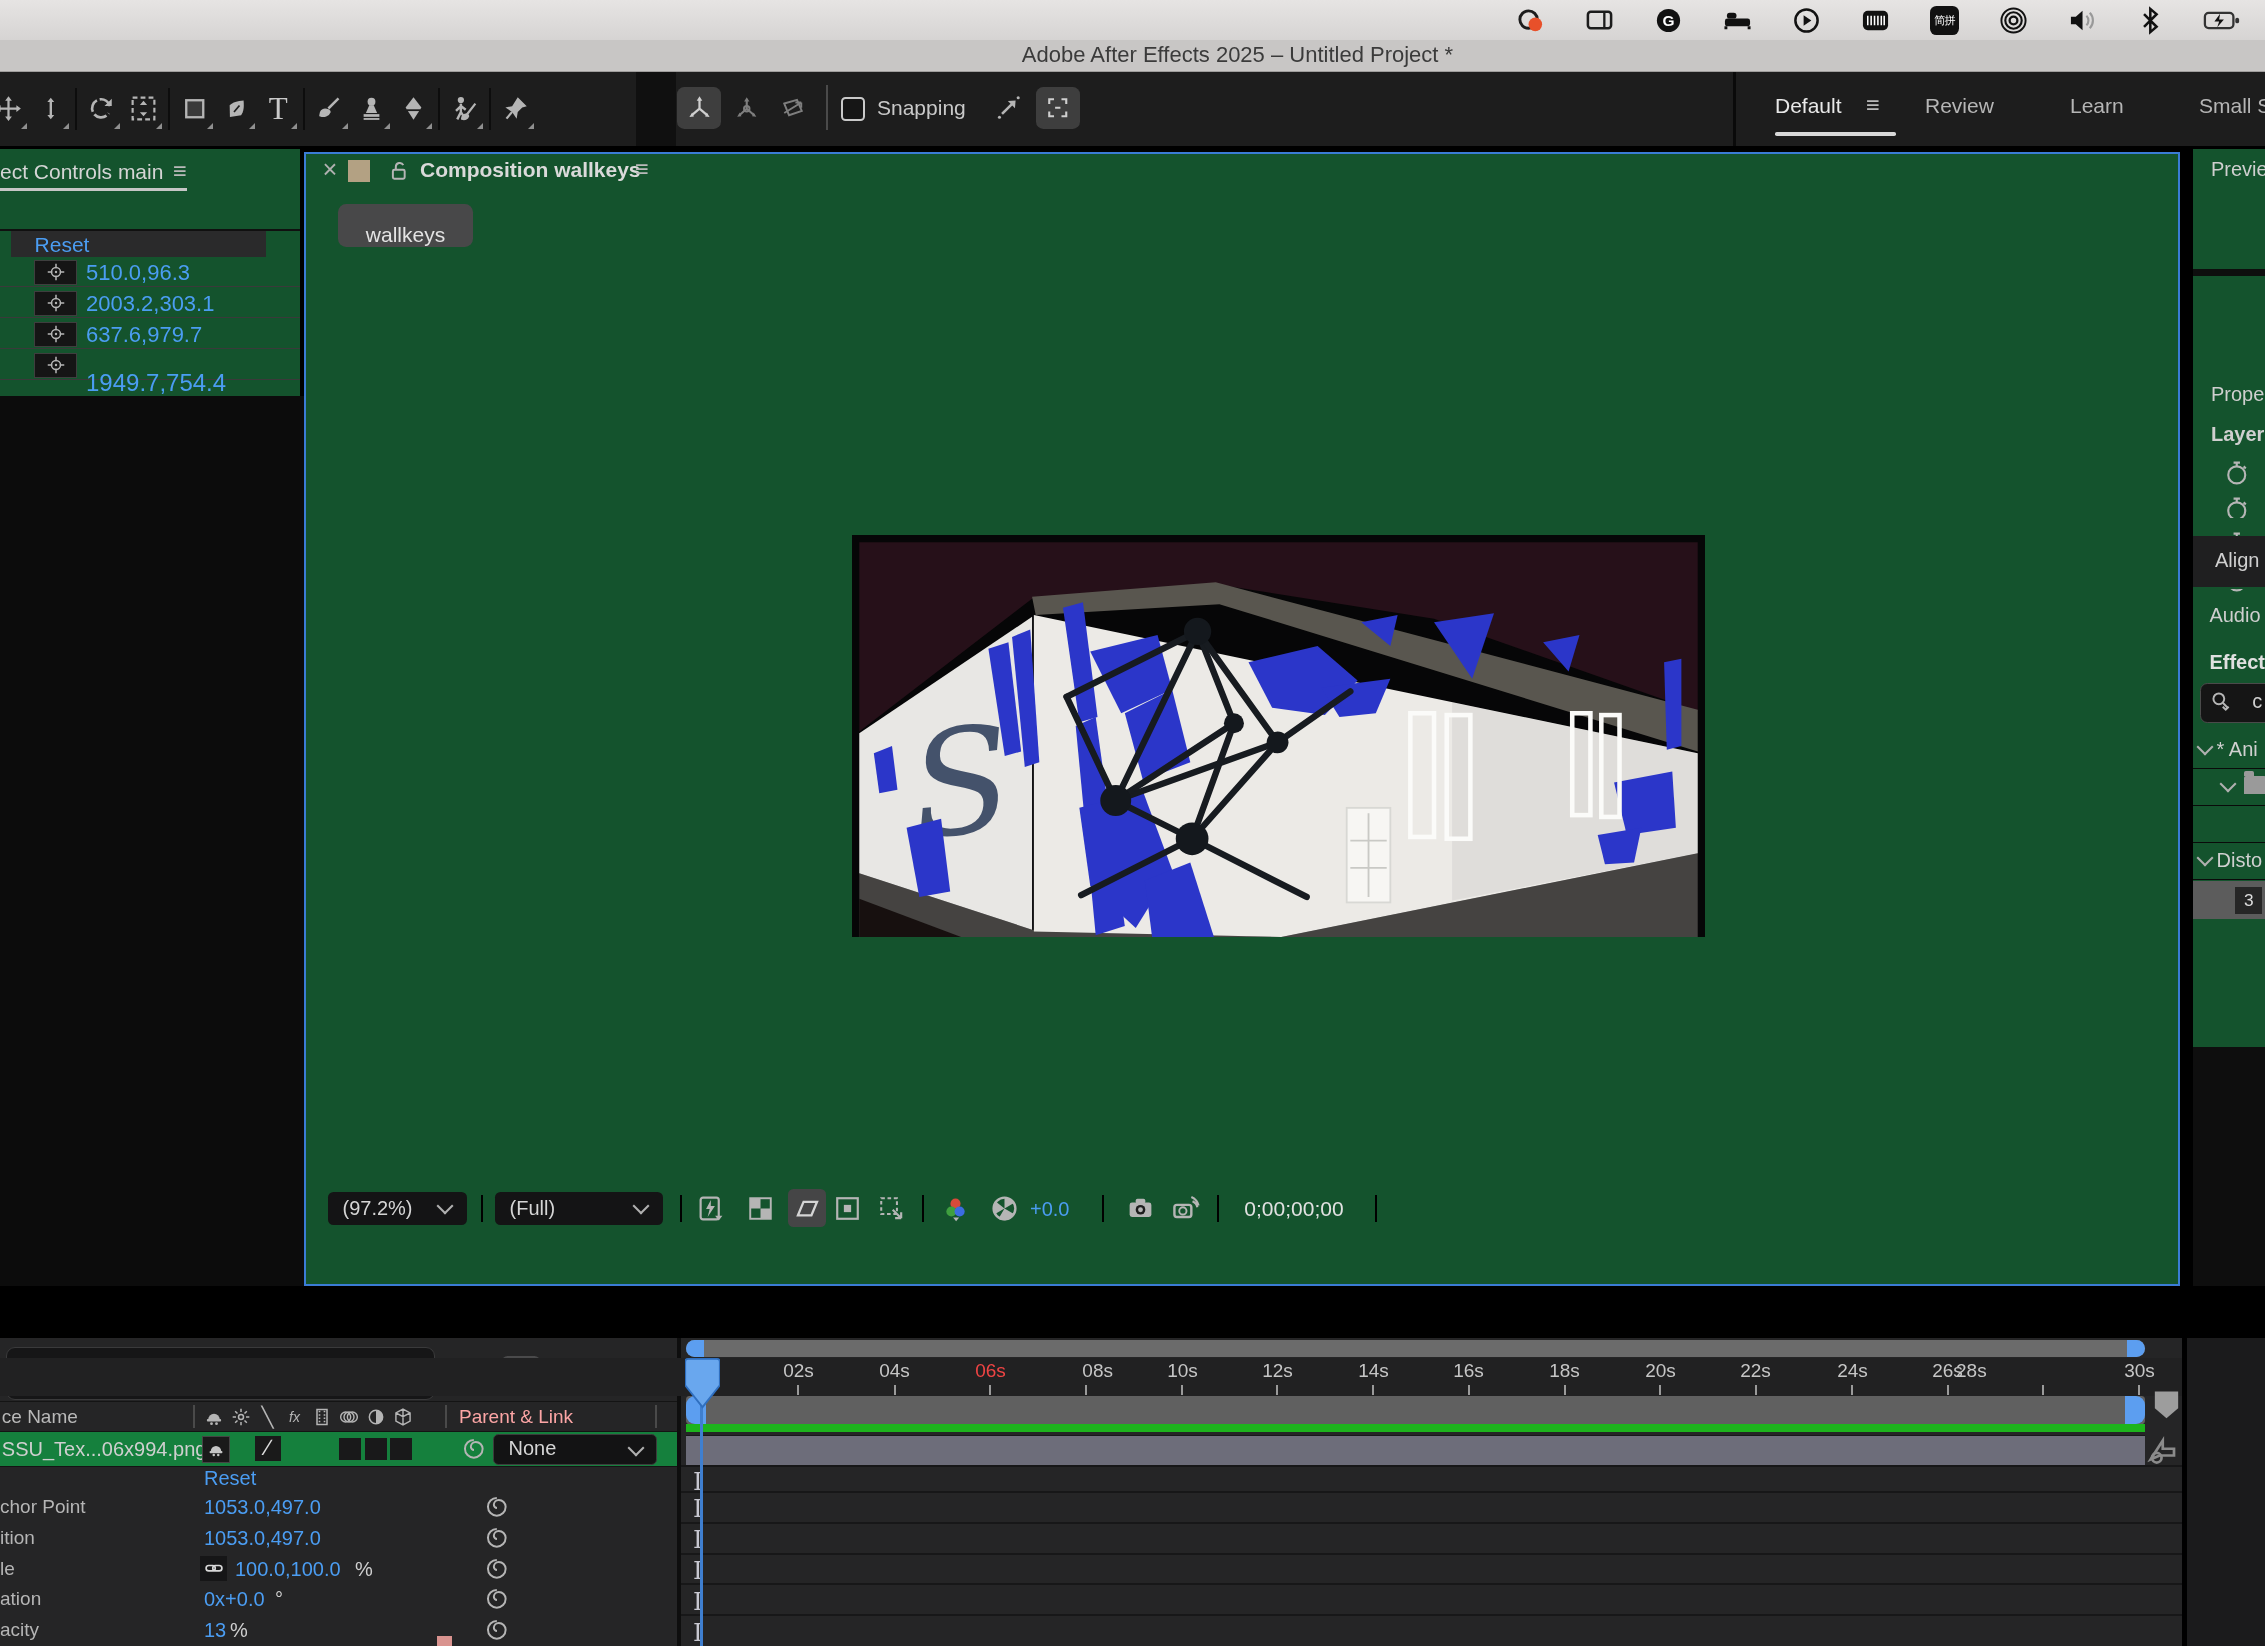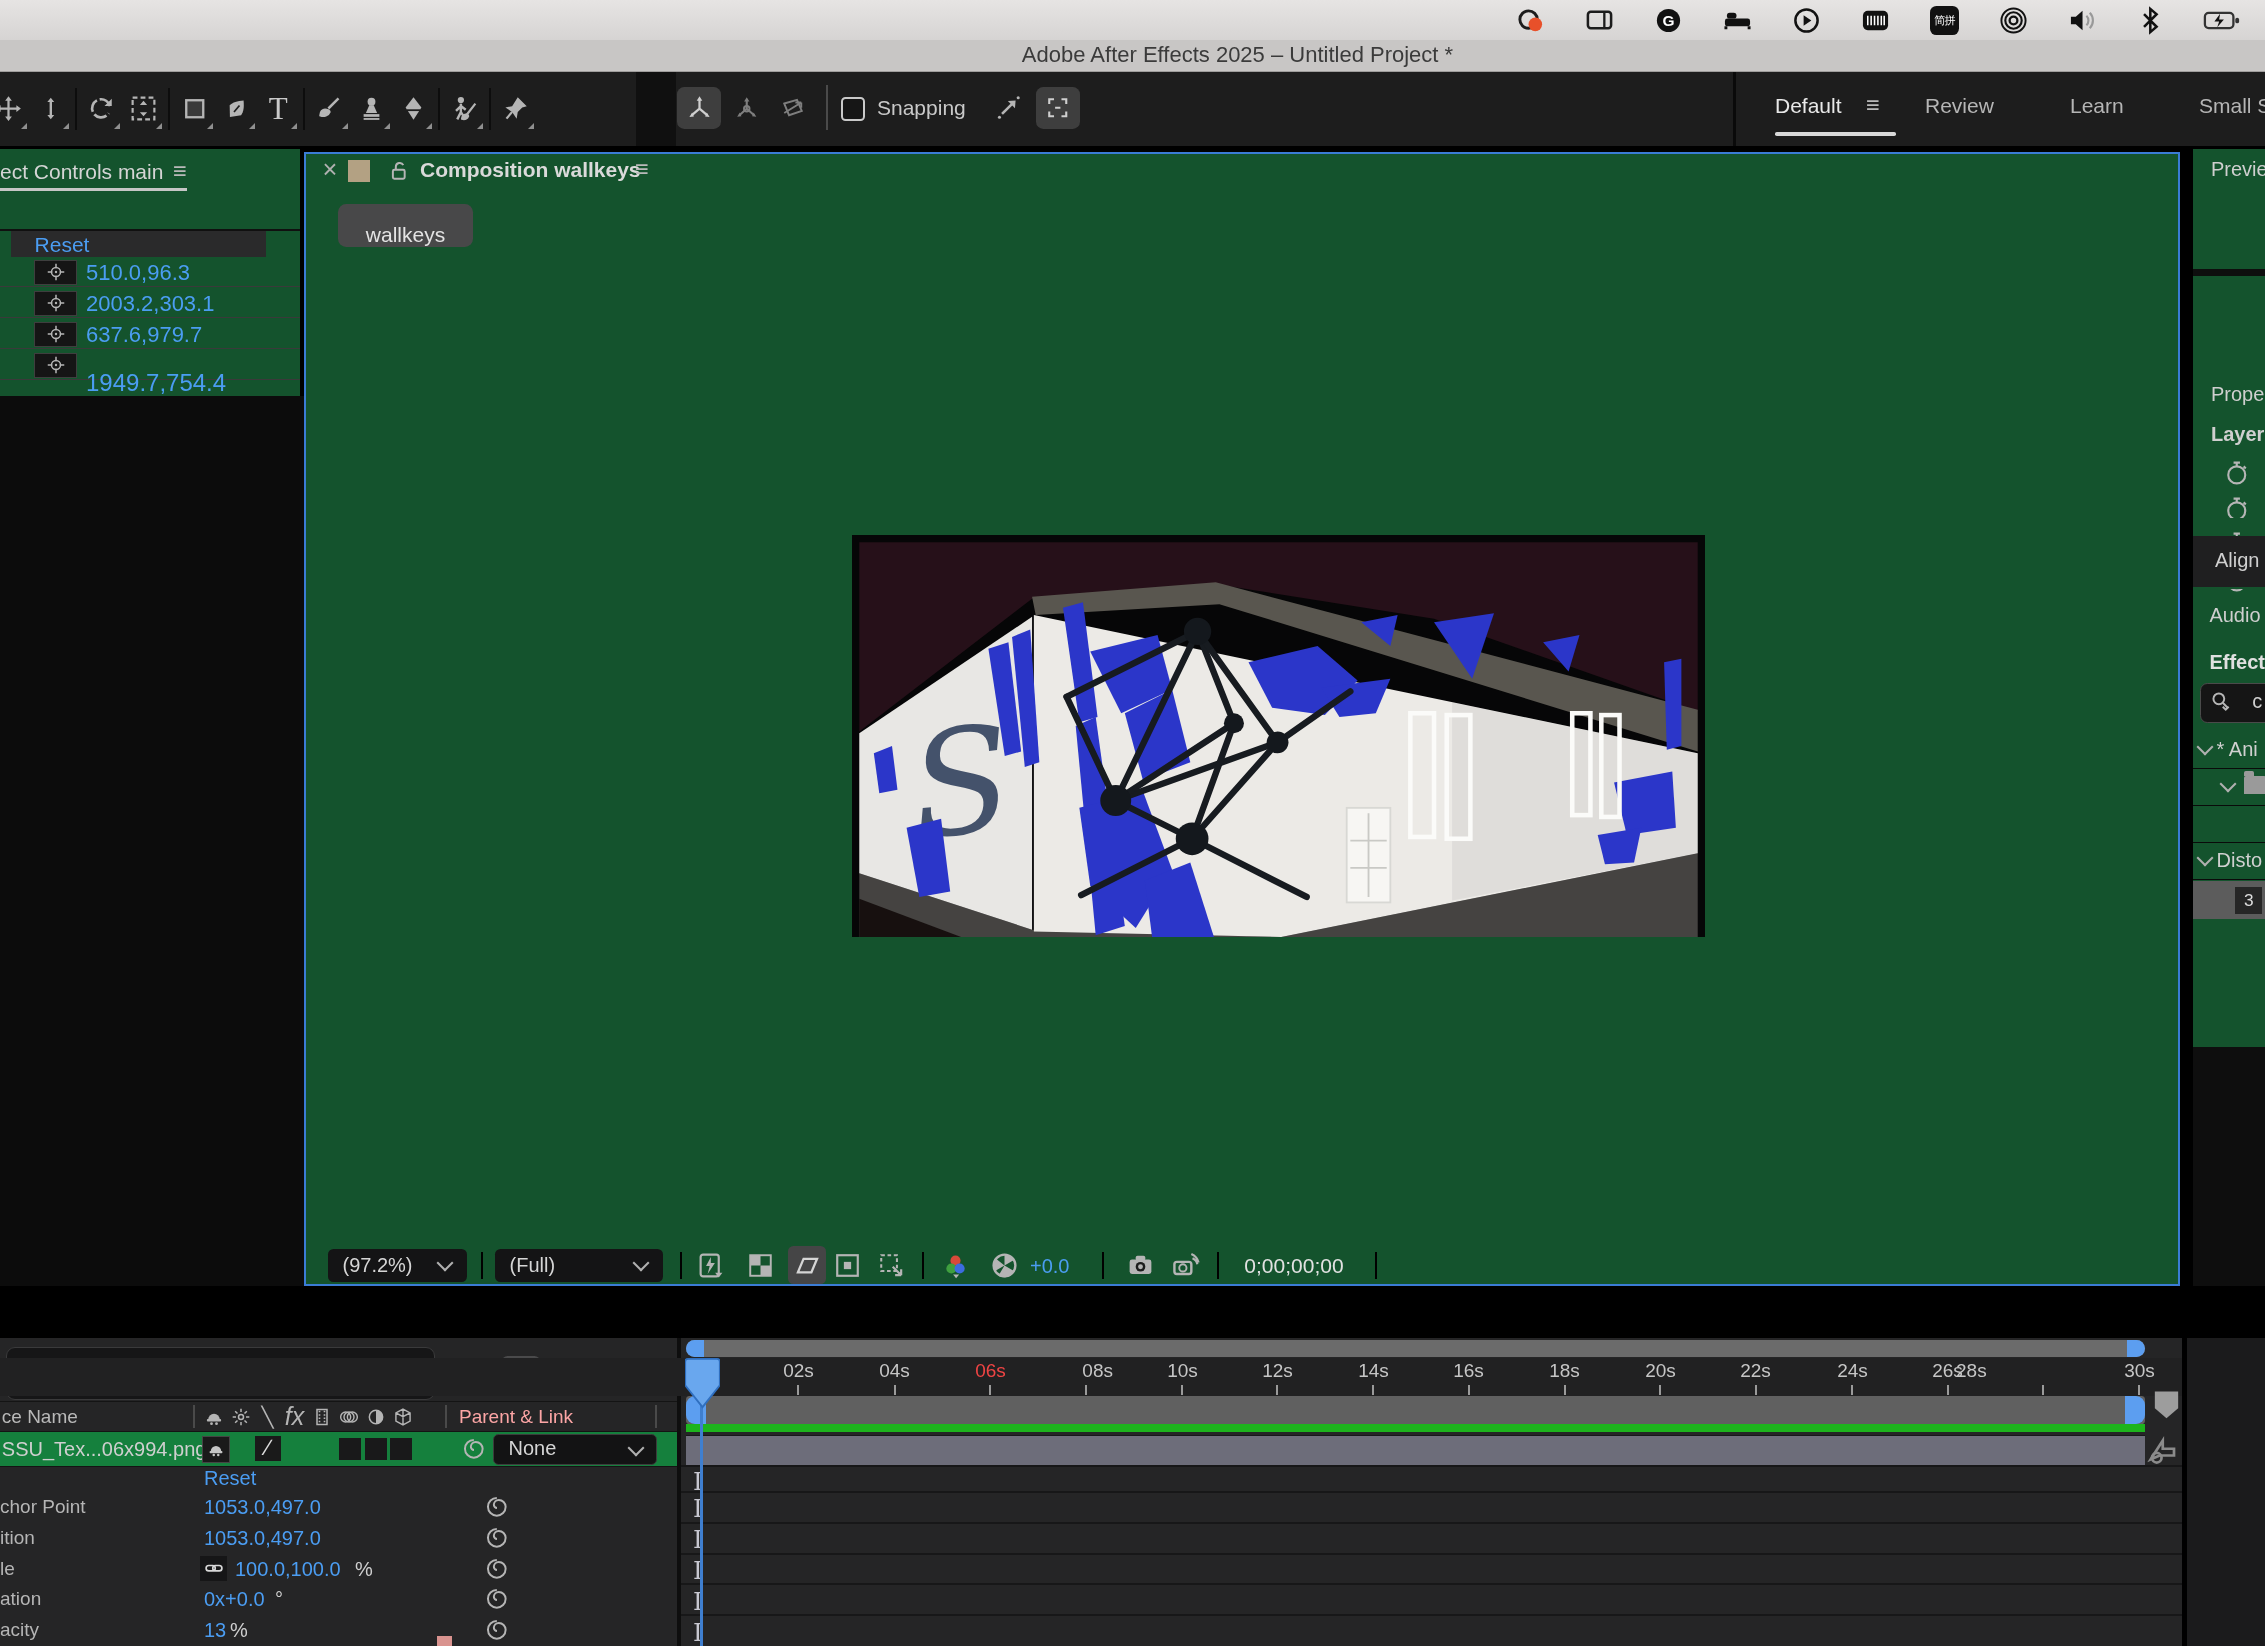--- a/index.html
+++ b/index.html
@@ -482,21 +482,21 @@
         <rect x="792" y="196" width="20" height="112"></rect>
         <rect x="824" y="198" width="20" height="112"></rect>
       </g>
       <g>
         <rect x="544" y="300" width="48" height="104" fill="#f7f6f3" stroke="#d8d8d4" stroke-width="2"></rect>
         <path d="M568 306v92M548 336h40M548 366h40" stroke="#c9c9c5" stroke-width="2" fill="none"></path>
       </g>
     </svg>
   </div>
 
-  <div class="abs" style="left:0;top:1095px;width:1702px;height:33px">
+  <div class="abs" style="left:0;top:1038px;width:1702px;height:33px">
     <div class="abs" style="left:22px;top:0;width:139px;height:33px;background:#141415;border-radius:5.5px">
       <span style="position:absolute;left:14.5px;top:4.5px;font-size:20px;color:#d5d5d5">(97.2%)</span>
       <span class="chev" style="position:absolute;right:16.4px;top:8.2px"></span>
     </div>
     <div class="abs" style="left:175px;top:2.7px;width:1.8px;height:27px;background:#000"></div>
     <div class="abs" style="left:189px;top:0;width:168px;height:33px;background:#141415;border-radius:5.5px">
       <span style="position:absolute;left:14.5px;top:4.5px;font-size:20px;color:#d5d5d5">(Full)</span>
       <span class="chev" style="position:absolute;right:16.4px;top:8.2px"></span>
     </div>
     <div class="abs" style="left:374px;top:2.7px;width:1.8px;height:27px;background:#000"></div>
@@ -672,21 +672,21 @@
           <svg width="20" height="20" viewBox="0 0 24 24">
             <use href="#sym-shy"></use>
           </svg>
         </span>
       <span class="switchic">
           <svg width="20" height="20" viewBox="0 0 24 24">
             <use href="#sym-sun"></use>
           </svg>
         </span>
       <span class="switchic" style="font-size:20px;color:#b5b5b5">╲</span>
-      <span class="switchic" style="font-size:25px;font-style:italic;color:#b5b5b5">fx</span>
+      <span class="switchic" style="font-size:14px;font-style:italic;color:#b5b5b5">fx</span>
       <span class="switchic">
           <svg width="20" height="20" viewBox="0 0 24 24">
             <use href="#sym-film"></use>
           </svg>
         </span>
       <span class="switchic">
           <svg width="20" height="20" viewBox="0 0 24 24">
             <use href="#sym-mblur"></use>
           </svg>
         </span>

